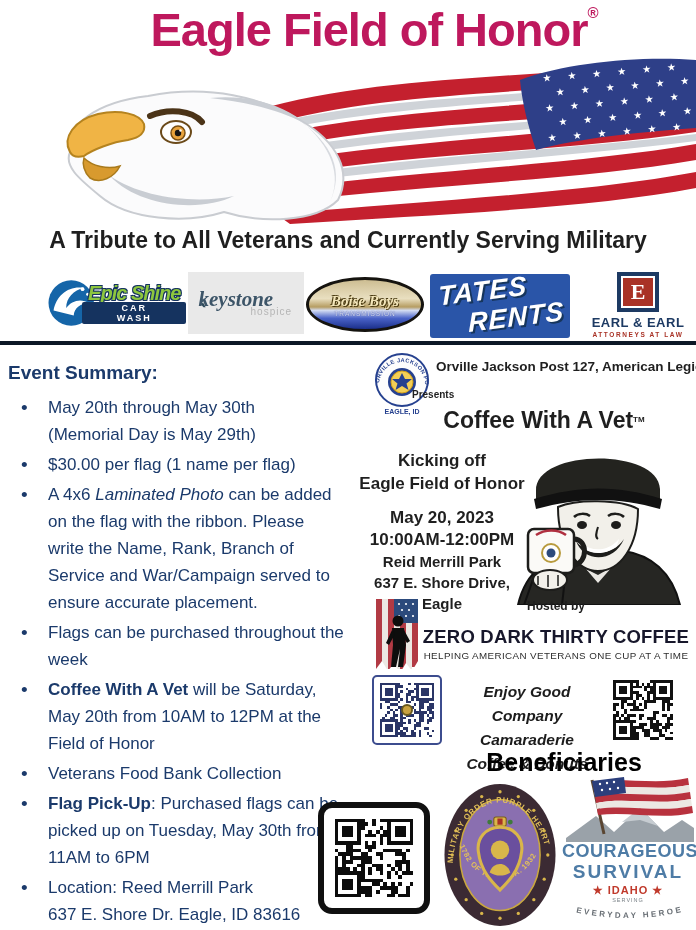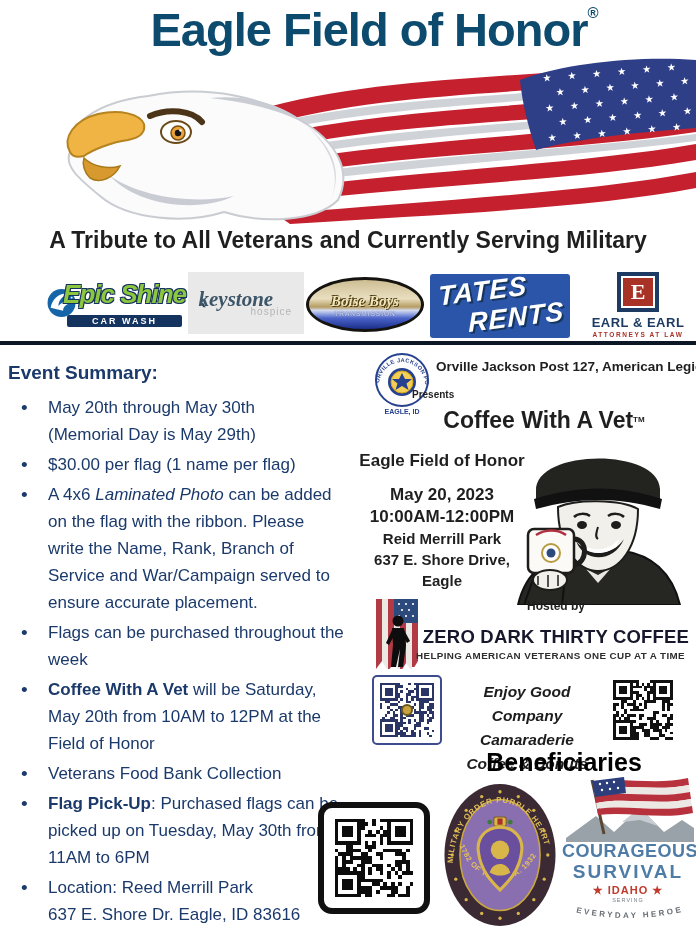--- a/index.html
+++ b/index.html
@@ -1,31 +1,31 @@
 <!DOCTYPE html>
 <html><head>
 <meta charset="utf-8">
 <style>
   * { margin:0; padding:0; box-sizing:border-box; }
   body { background:#888; font-family:"Liberation Sans", sans-serif; }
   .page { position:relative; width:696px; height:930px; background:#fff; overflow:hidden; margin:0 auto; }
 
   
   .title { position:absolute; top:2px; left:60px; right:8px; text-align:center;
-           font-size:47px; font-weight:600; color:#0c4a6e; letter-spacing:-1px; }
+           font-size:47px; font-weight:600; color:#be185d; letter-spacing:-1px; }
   .title sup { font-size:15px; font-weight:700; vertical-align:28px; }
   .hero { position:absolute; left:0; top:54px; width:696px; height:170px; }
   .subtitle { position:absolute; top:227px; left:0; right:0; text-align:center;
               font-size:23px; font-weight:600; color:#1f1f1f; }
 
   
   .sponsor { position:absolute; }
   .epic { left:46px; top:274px; width:140px; height:58px; display:flex; align-items:center; }
   .epic-text { margin-left:-14px; text-align:center; }
-  .epic-name { font-size:26px; font-weight:bold; font-style:italic; color:#8dc63f;
+  .epic-name { font-size:20px; font-weight:bold; font-style:italic; color:#8dc63f;
                text-shadow:-1px -1px 0 #15335f, 1px -1px 0 #15335f, -1px 1px 0 #15335f, 1px 1px 0 #15335f; letter-spacing:-1px; white-space:nowrap; }
   .epic-sub { display:inline-block; background:#15335f; color:#fff; font-size:9px; font-weight:bold;
               letter-spacing:2px; padding:1px 25px; border-radius:2px; margin-top:-3px; }
   .keystone { left:188px; top:272px; width:116px; height:62px; background:#e9e9e9;
               display:flex; align-items:center; padding:4px 12px; }
   .key-text { margin-left:-8px; }
   .key-name { font-family:"Liberation Serif", serif; font-style:italic; font-weight:bold;
               font-size:21px; color:#3d5568; line-height:18px; }
   .key-sub { font-size:10px; color:#b5b5b5; letter-spacing:1px; margin-left:52px; margin-top:-2px; }
   .boise { left:306px; top:277px; width:118px; height:55px; border-radius:50%;
@@ -68,22 +68,22 @@
   .info-block { position:absolute; left:0; top:100px; width:180px; text-align:center; font-weight:bold; }
   .info-block .k { font-size:17px; line-height:23px; }
   .info-block .gap { height:12px; }
   .info-block .d { font-size:17px; line-height:22px; }
   .info-block .s { font-size:15px; line-height:21px; }
   .soldier { position:absolute; left:148px; top:80px; width:196px; height:176px; }
   .hosted-by { position:absolute; left:64px; right:0; top:250px; text-align:center; font-size:12px; font-weight:bold; }
   .zdt-logo { position:absolute; left:16px; top:246px; width:74px; height:84px; }
   .host-name { position:absolute; left:64px; right:0; top:277px; text-align:center;
                font-size:18.5px; font-weight:bold; color:#17172b; letter-spacing:.2px; }
-  .host-tagline { position:absolute; left:64px; right:0; top:301px; text-align:left;
-                  font-size:9.8px; font-weight:bold; color:#2e2e2e; letter-spacing:.4px; }
+  .host-tagline { position:absolute; left:64px; right:0; top:301px; text-align:center;
+                  font-size:9.8px; font-weight:normal; color:#2e2e2e; letter-spacing:.4px; }
   .qr-frame-blue { position:absolute; left:20px; top:326px; width:70px; height:70px;
                    border:2px solid #3c4c8e; border-radius:5px; background:#fff; padding:3px; }
   .qr-frame-blue .qr-center-dot { position:absolute; left:50%; top:50%; width:12px; height:12px; margin:-6px 0 0 -6px;
                    border-radius:50%; background:#c9a23f; border:2px solid #6b5a1c; }
   .enjoy { position:absolute; left:96px; top:331px; width:158px; text-align:center;
            font-size:15.5px; font-weight:bold; font-style:italic; line-height:24px; color:#1c1c1c; }
   .qr-plain { position:absolute; left:258px; top:328px; width:66px; height:66px; }
   .benef-heading { position:absolute; left:80px; right:0; top:399px; text-align:center;
                    font-size:25px; font-weight:bold; color:#000; }
 
@@ -244,20 +244,21 @@
       <circle cx="38" cy="31" r="11" fill="#f3cf56" stroke="#d4a017" stroke-width="1"></circle>
       <polygon points="38,22 41,28 48,28 42.5,32.5 44.5,39 38,35 31.5,39 33.5,32.5 28,28 35,28" fill="#26418f"></polygon>
       <text x="38" y="63" text-anchor="middle" font-size="7" font-weight="bold" fill="#26418f">EAGLE, ID</text>
     </svg>
 
     <div class="legion-line">Orville Jackson Post 127, American Legion</div>
     <div class="presents">Presents</div>
     <div class="cwav-title"><span>Coffee With A Vet</span><sup>TM</sup></div>
 
     <div class="info-block">
+      <div class="k">Kicking off</div>
       <div class="k">Eagle Field of Honor</div>
       <div class="gap"></div>
       <div class="d">May 20, 2023</div>
       <div class="d">10:00AM-12:00PM</div>
       <div class="s">Reid Merrill Park</div>
       <div class="s">637 E. Shore Drive, Eagle</div>
     </div>
 
     <svg class="soldier" viewBox="0 0 196 176">
       <path d="M18,176 C26,140 52,126 74,124 L98,142 L124,122 C150,126 172,142 180,176 Z" fill="#262623" stroke="#111" stroke-width="2"></path>

